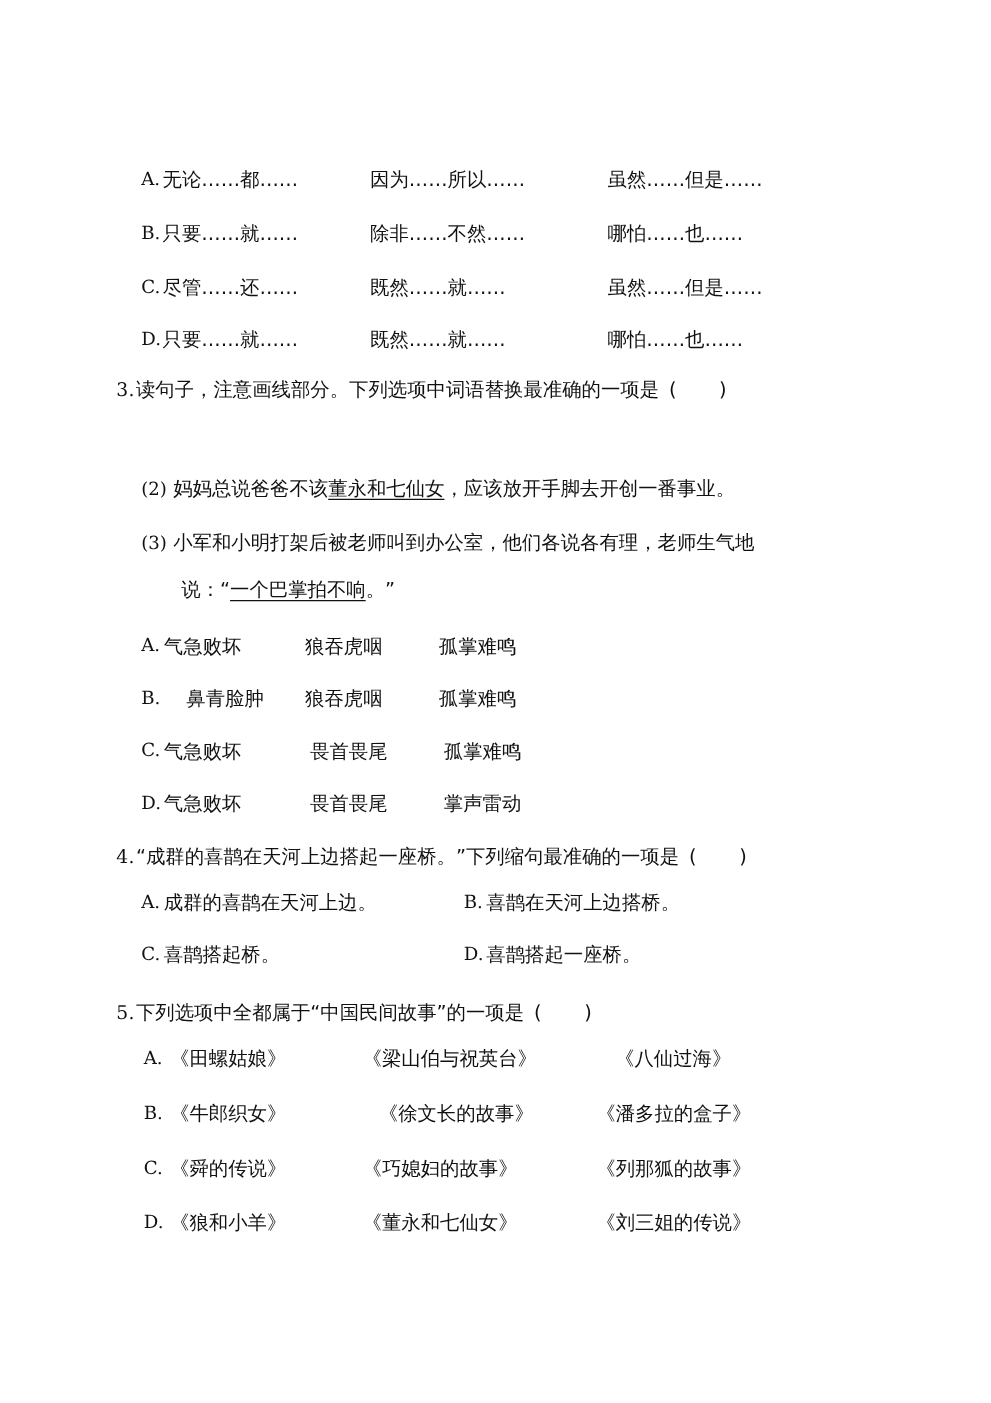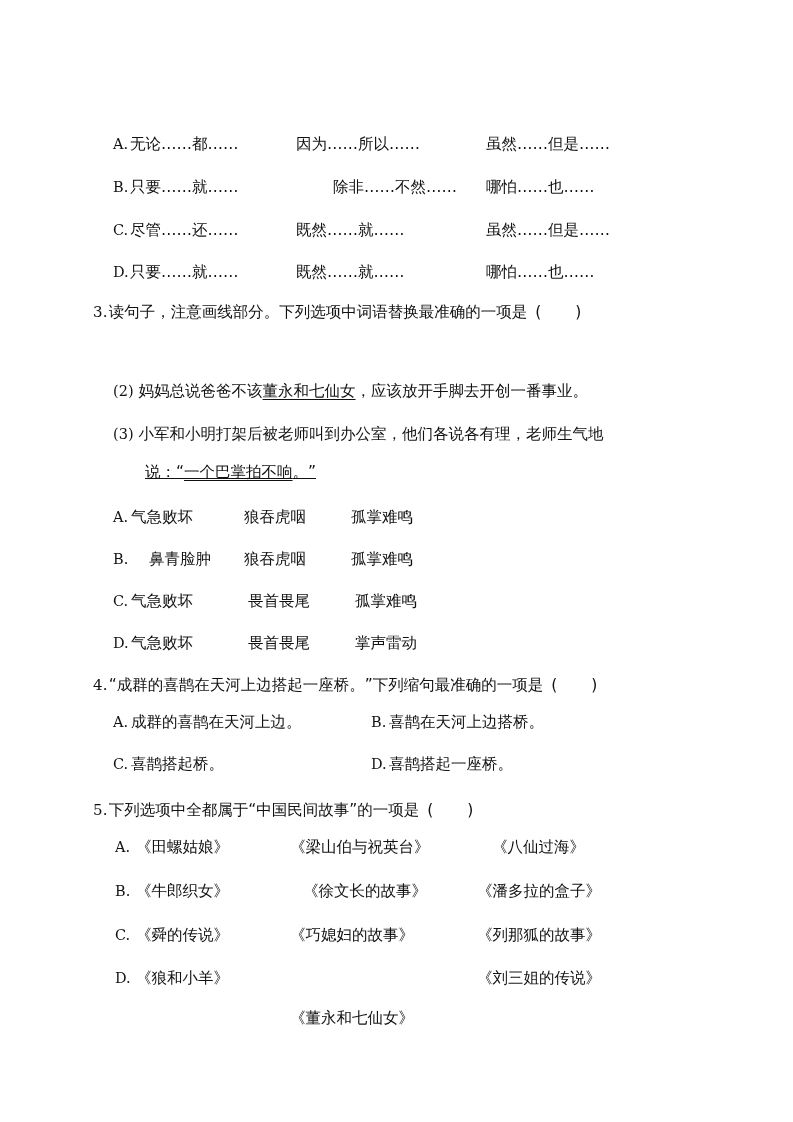--- a/index.html
+++ b/index.html
@@ -86,21 +86,21 @@
   <div class="cols" style="left:0px; top:137px;">
     <span class="opt-letter" style="left:113px;">A.</span>
     <span class="cjk" style="left:130px;">无论……都……</span>
     <span class="cjk" style="left:296px;">因为……所以……</span>
     <span class="cjk" style="left:486px;">虽然……但是……</span>
   </div>
 
   <div class="cols" style="left:0px; top:180px;">
     <span class="opt-letter" style="left:113px;">B.</span>
     <span class="cjk" style="left:130px;">只要……就……</span>
-    <span class="cjk" style="left:296px;margin-left:37px;">除非……不然……</span>
+    <span class="cjk" style="left:296px;">除非……不然……</span>
     <span class="cjk" style="left:486px;">哪怕……也……</span>
   </div>
 
   <div class="cols" style="left:0px; top:223px;">
     <span class="opt-letter" style="left:113px;">C.</span>
     <span class="cjk" style="left:130px;">尽管……还……</span>
     <span class="cjk" style="left:296px;">既然……就……</span>
     <span class="cjk" style="left:486px;">虽然……但是……</span>
   </div>
 
@@ -117,21 +117,21 @@
 
 
   <div class="subitem" style="left:113px; top:384px;">
     <span class="subnum">(2)</span><span class="cjk">妈妈总说爸爸不该</span><span class="cjk ul">董永和七仙女</span><span class="cjk">，应该放开手脚去开创一番事业。</span>
   </div>
 
   <div class="subitem" style="left:113px; top:427px;">
     <span class="subnum">(3)</span><span class="cjk">小军和小明打架后被老师叫到办公室，他们各说各有理，老师生气地</span>
   </div>
 
-  <div class="subitem" style="left:145px; top:465px;text-decoration:underline;">
+  <div class="subitem" style="left:145px; top:465px;">
     <span class="cjk">说：“</span><span class="cjk ul">一个巴掌拍不响</span><span class="cjk">。”</span>
   </div>
 
   <div class="cols" style="left:0px; top:510px;">
     <span class="opt-letter" style="left:113px;">A.</span>
     <span class="cjk" style="left:131px;">气急败坏</span>
     <span class="cjk" style="left:244px;">狼吞虎咽</span>
     <span class="cjk" style="left:351px;">孤掌难鸣</span>
   </div>
 
@@ -195,17 +195,17 @@
   <div class="cols" style="left:0px; top:928px;">
     <span class="opt-letter" style="left:115px;">C.</span>
     <span class="cjk" style="left:136px;">《舜的传说》</span>
     <span class="cjk" style="left:290px;">《巧媳妇的故事》</span>
     <span class="cjk" style="left:477px;">《列那狐的故事》</span>
   </div>
 
   <div class="cols" style="left:0px; top:971px;">
     <span class="opt-letter" style="left:115px;">D.</span>
     <span class="cjk" style="left:136px;">《狼和小羊》</span>
-    <span class="cjk" style="left:290px;margin-top:40px;">《董永和七仙女》</span>
+    <span class="cjk" style="left:290px;">《董永和七仙女》</span>
     <span class="cjk" style="left:477px;">《刘三姐的传说》</span>
   </div>
 
 </div>
 
 </body></html>

